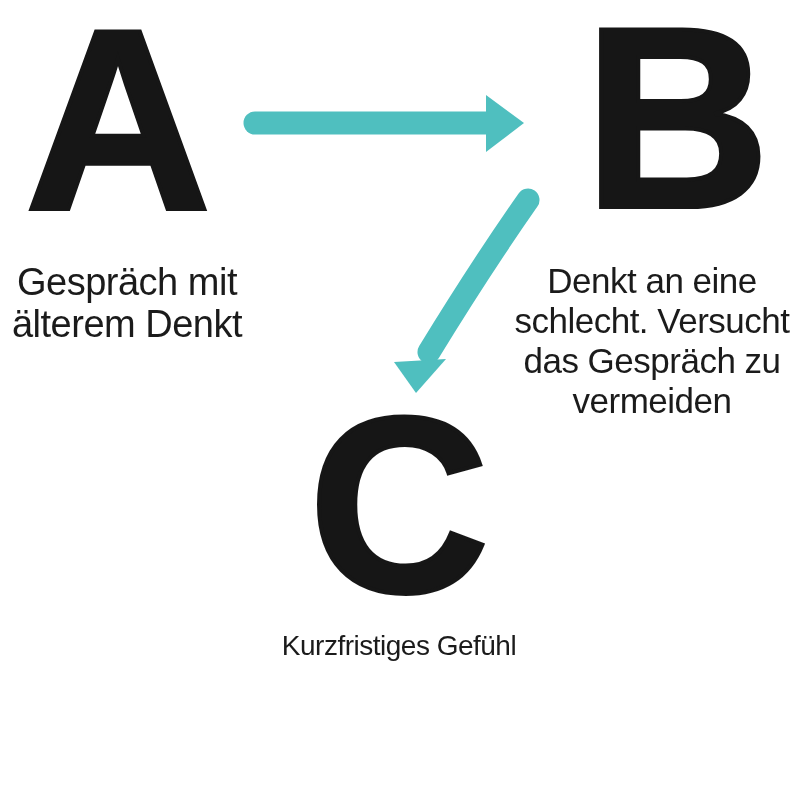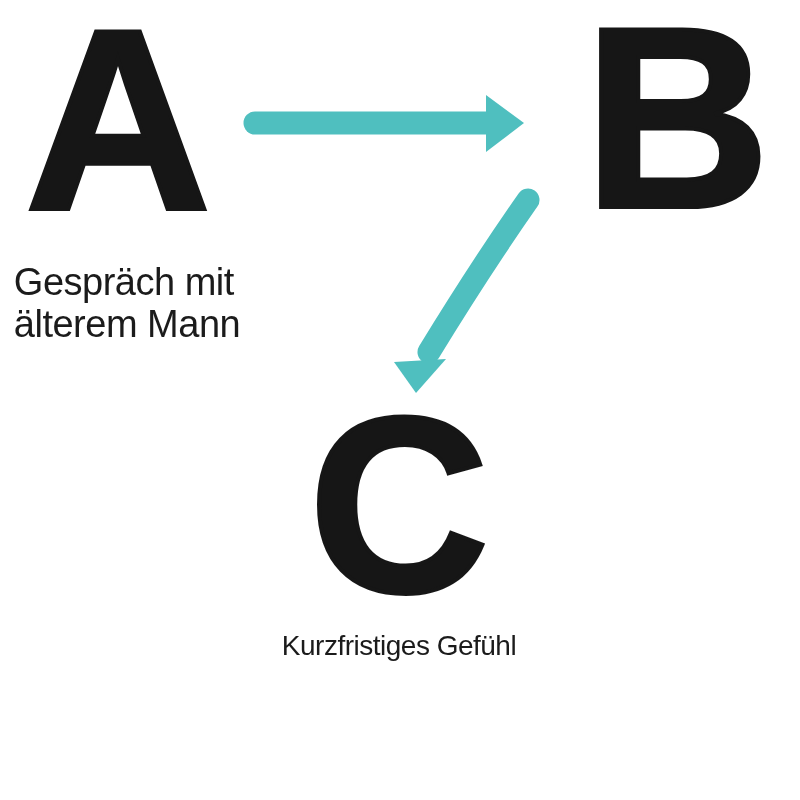--- a/index.html
+++ b/index.html
@@ -26,21 +26,21 @@
     letter-spacing: 0;
     white-space: nowrap;
   }
   .letter-a { left: 118px; top: -9px;  font-size: 258px; }
   .letter-b { left: 677px; top: -11px; font-size: 258px; }
   .letter-c { left: 399px; top: 381px; font-size: 250px; }
 
   .label {
     position: absolute;
     transform: translateX(-50%);
-    text-align: left;
+    text-align: center;
     letter-spacing: -0.5px;
     color: #1b1b1b;
   }
   .label .line { white-space: nowrap; }
   .label-a { left: 127px; top: 261px; font-size: 38px; line-height: 42px; }
   .label-b { left: 652px; top: 261px; font-size: 35px; line-height: 40px; }
   .label-c { left: 399px; top: 622px; font-size: 28px; line-height: 48px; }
 
   #arrows {
     position: absolute;
@@ -63,21 +63,27 @@
       <polygon points="394,362 446,359 416,393" fill="#4FBFBF"></polygon>
     </g>
   </svg>
 
   <div class="letter letter-a">A</div>
   <div class="letter letter-b">B</div>
   <div class="letter letter-c">C</div>
 
   <div class="label label-a">
     <div class="line">Gespräch mit</div>
-    <div class="line">älterem Mann</div>
+    <div class="line">älterem Denkt</div>
   </div>
 
+  <div class="label label-b">
+    <div class="line">Denkt an eine</div>
+    <div class="line">schlecht. Versucht</div>
+    <div class="line">das Gespräch zu</div>
+    <div class="line">vermeiden</div>
+  </div>
 
   <div class="label label-c">
     <div class="line">Kurzfristiges Gefühl</div>
   </div>
 
 </div>
 
 </body></html>

